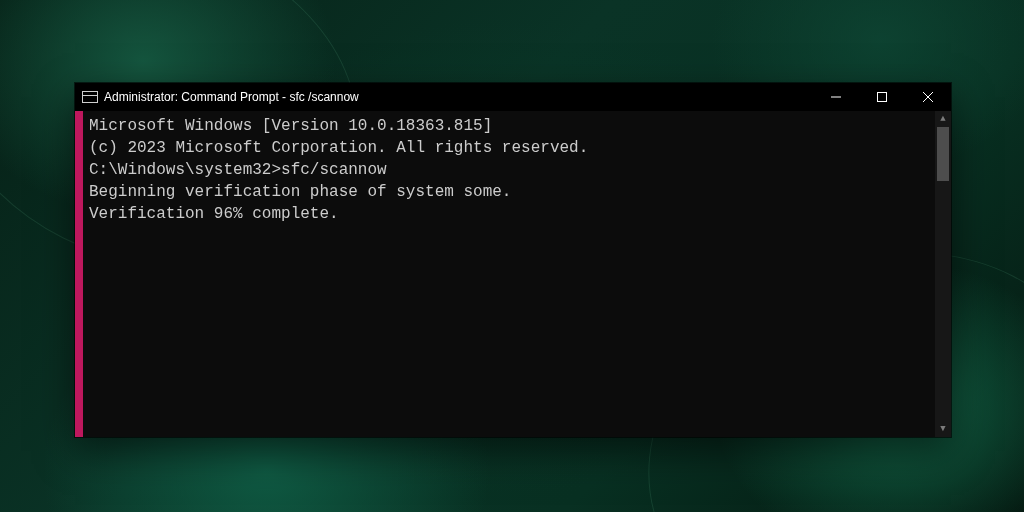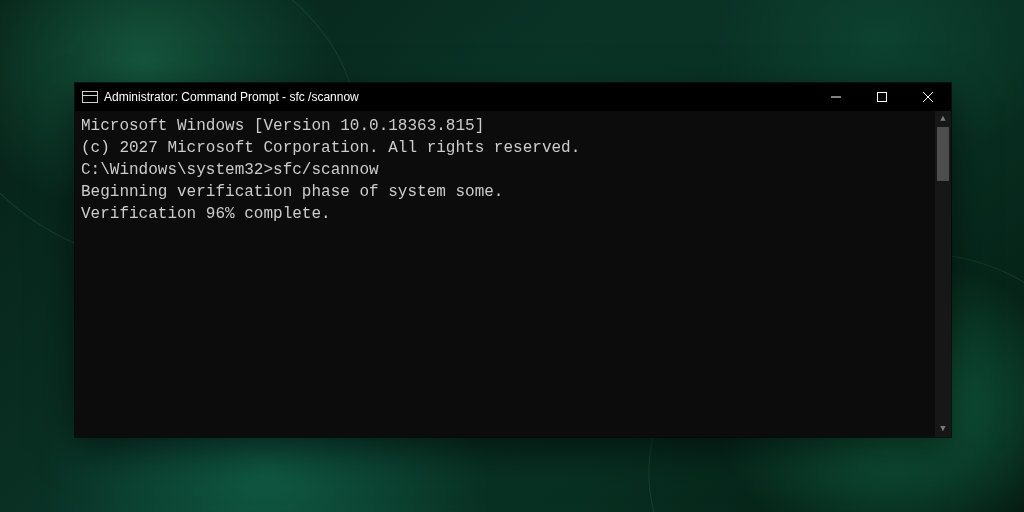--- a/index.html
+++ b/index.html
@@ -120,20 +120,21 @@
     .cmd-body {
       position: relative;
       flex: 1 1 auto;
       background: #0c0c0c;
       color: #cccccc;
       font-family: Consolas, "Courier New", monospace;
       font-size: 16px;
       line-height: 22px;
       padding: 4px 4px 4px 6px;
       overflow: hidden;
+      margin-left: 8px;
     }
 
     .cmd-body pre {
       margin: 0;
       white-space: pre-wrap;
       font-family: inherit;
     }
 
     .scrollbar {
       position: absolute;
@@ -192,21 +193,21 @@
         <svg width="10" height="10" viewBox="0 0 10 10">
           <line x1="0" y1="0" x2="10" y2="10" stroke="currentColor" stroke-width="1"></line>
           <line x1="10" y1="0" x2="0" y2="10" stroke="currentColor" stroke-width="1"></line>
         </svg>
       </div>
     </div>
   </div>
 
   <div class="cmd-body">
     <pre>Microsoft Windows [Version 10.0.18363.815]</pre>
-    <pre>(c) 2027 Microsoft Corporation. All rights reserved.</pre>
+    <pre>(c) 2023 Microsoft Corporation. All rights reserved.</pre>
     <pre></pre>
     <pre>C:\Windows\system32&gt;sfc/scannow</pre>
     <pre></pre>
     <pre></pre>
     <pre>Beginning verification phase of system some.</pre>
     <pre>Verification 96% complete.</pre>
 
     <div class="scrollbar">
       <div class="scroll-arrow up">▲</div>
       <div class="scroll-thumb"></div>

